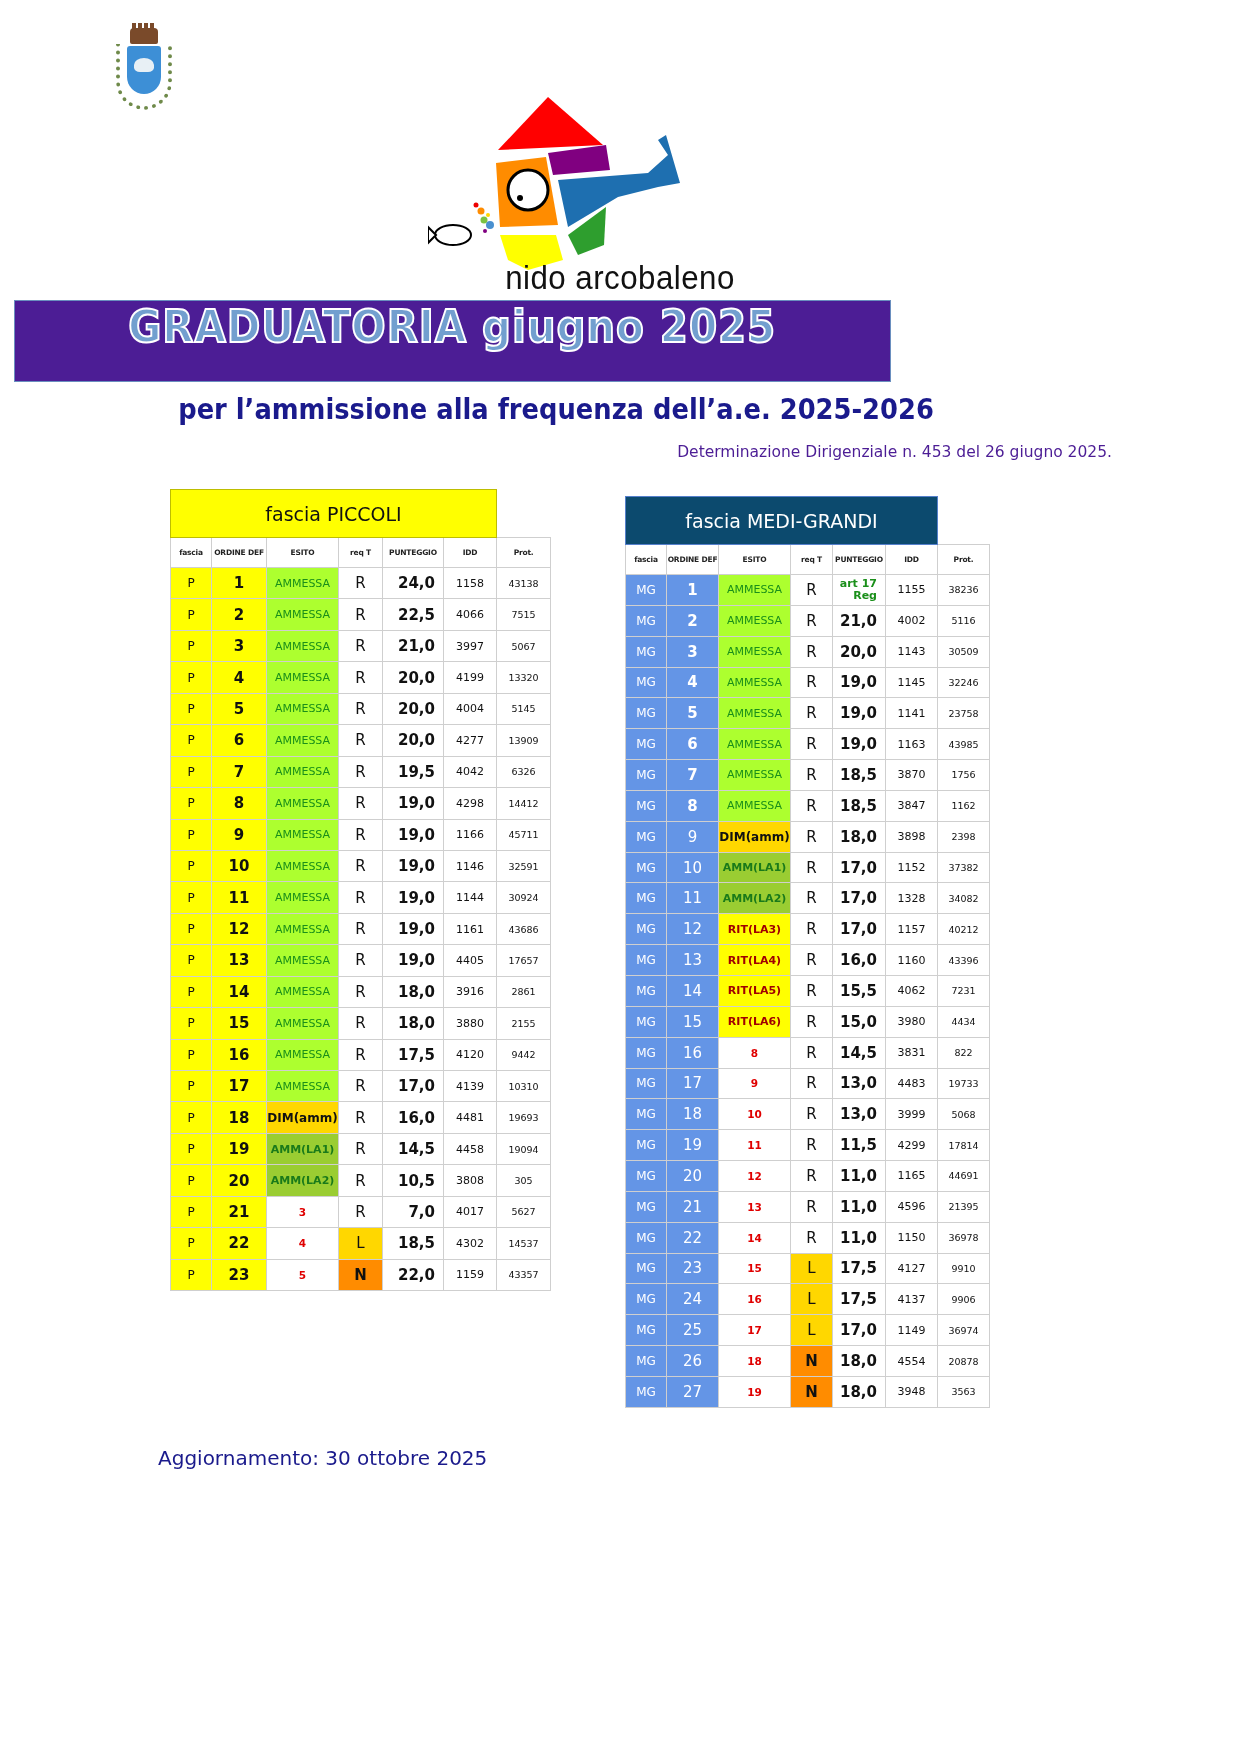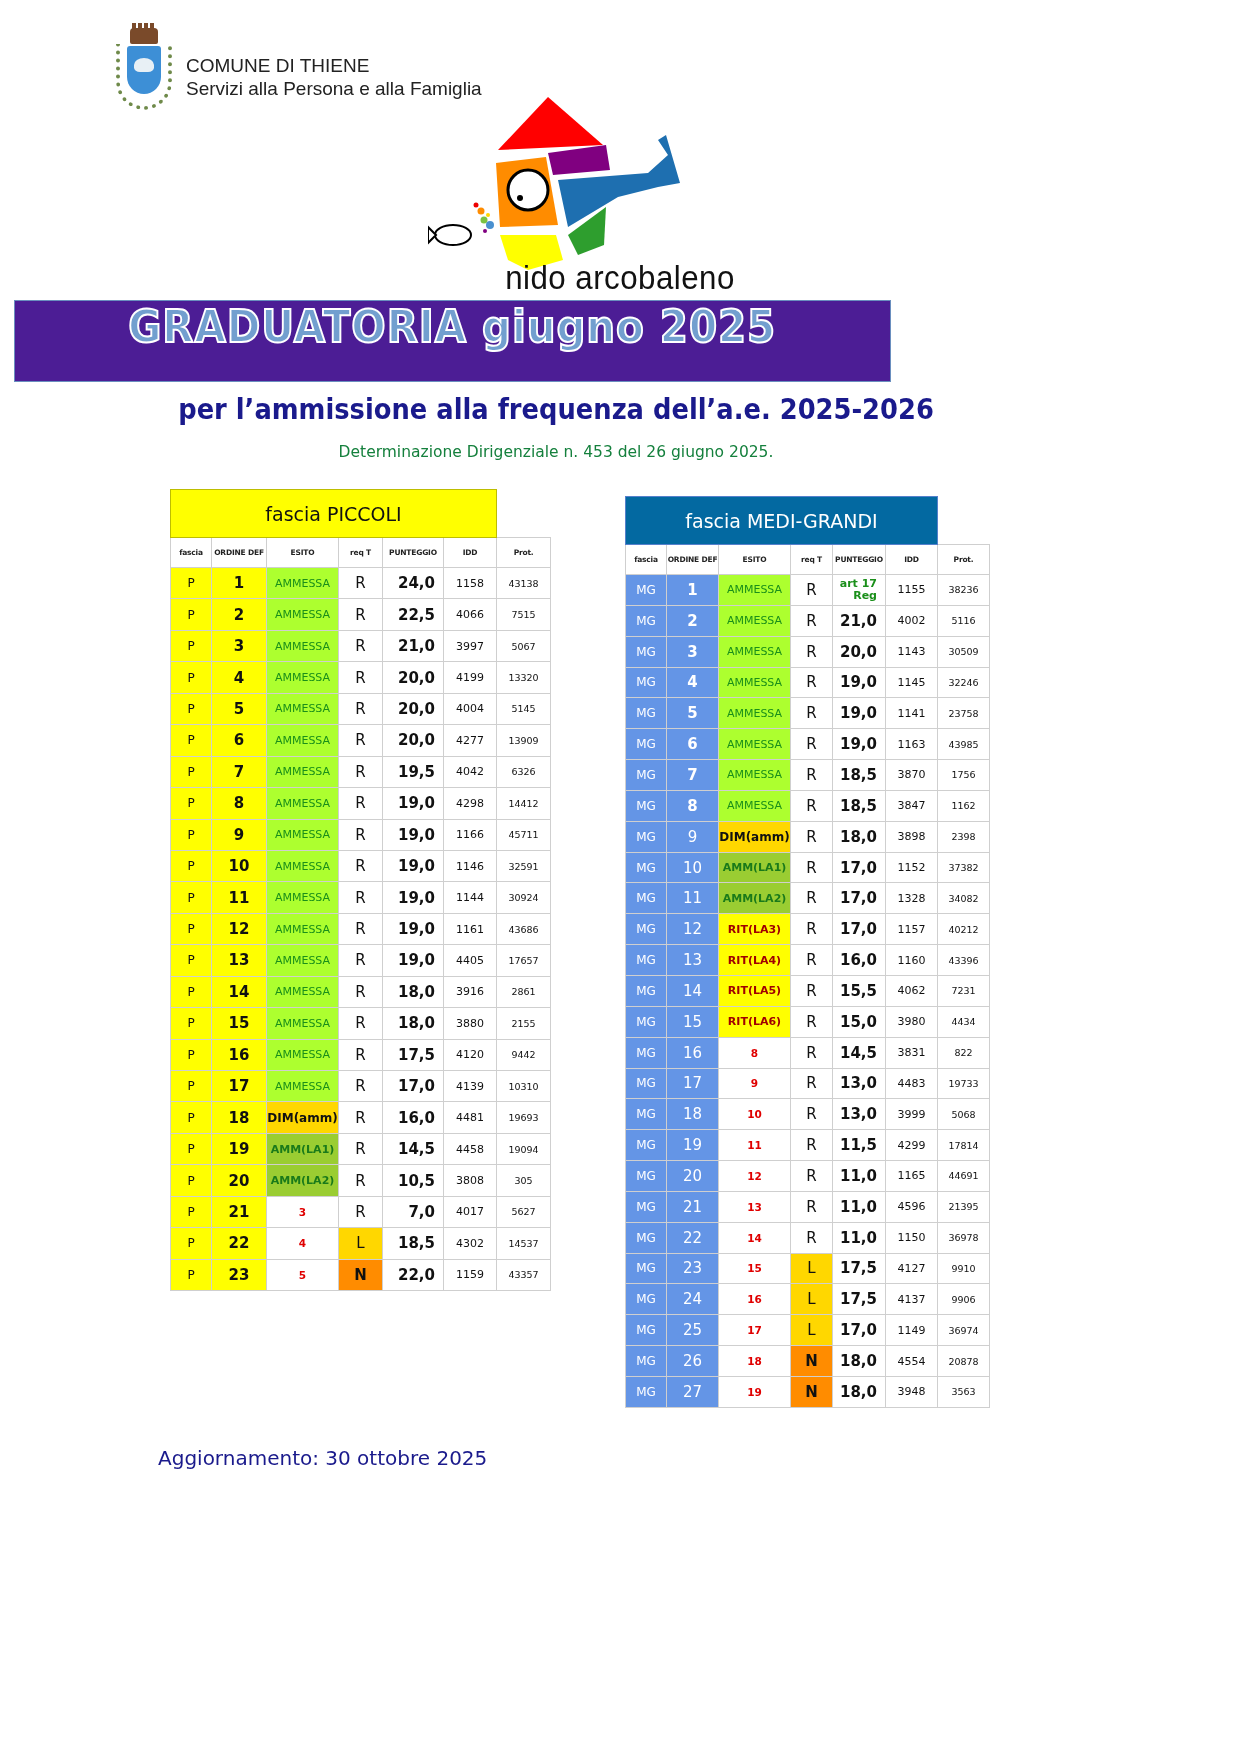--- a/index.html
+++ b/index.html
@@ -13,27 +13,27 @@
   .crest .wreath { position: absolute; left: 4px; top: 18px; width: 56px; height: 66px; border: 4px dotted #6f8a4a; border-top: none; border-radius: 0 0 30px 30px; }
   .header-text { margin-left: 12px; margin-bottom: 14px; font-family: "Liberation Sans", sans-serif; font-size: 19px; line-height: 23px; color: #222; }
 
   .logo { position: absolute; left: 428px; top: 95px; width: 270px; height: 200px; }
   .logo-title { position: absolute; left: 0; top: 258px; width: 1240px; text-align: center; font-family: "Liberation Sans", sans-serif; font-size: 34px; color: #111; letter-spacing: 0.5px; transform: scaleX(0.92); }
 
   .banner { position: absolute; left: 14px; top: 300px; width: 877px; height: 82px; background: #4c1d95; border: 1px solid #6a8fbf; display: flex; align-items: flex-start; justify-content: center; }
   .banner-text { font-family: "DejaVu Sans", sans-serif; font-weight: bold; font-size: 44px; color: #729fcf; -webkit-text-stroke: 2px #ffffff; letter-spacing: 1px; transform: scaleX(0.92); }
 
   .subtitle { position: absolute; left: 0; top: 393px; width: 1112px; text-align: center; font-family: "DejaVu Sans", sans-serif; font-weight: bold; font-size: 28px; color: #1a1a8c; transform: scaleX(0.92); }
-  .determina { position: absolute; left: 0; top: 443px; width: 1112px; text-align: center; font-family: "DejaVu Sans", sans-serif; font-size: 15.5px; color: #15803d; }
+  .determina { position: absolute; left: 0; top: 443px; width: 1112px; text-align: right; font-family: "DejaVu Sans", sans-serif; font-size: 15.5px; color: #4c1d95; }
 
   table.grad { position: absolute; border-collapse: collapse; font-family: "DejaVu Sans", sans-serif; table-layout: fixed; }
   table.grad td { border: 1px solid #cfcfcf; text-align: center; vertical-align: middle; padding: 0; overflow: hidden; white-space: nowrap; }
   .th-title { font-size: 19px; height: 48px; }
   .th-title.p { background: #ffff00; color: #111; border: 1px solid #bdbd00; }
-  .th-title.mg { background: #0369a1; color: #ffffff; border: 1px solid #5580cc; }
+  .th-title.mg { background: #0c4a6e; color: #ffffff; border: 1px solid #5580cc; }
   .th-blank { border: none !important; background: transparent; }
   .col-head td { font-size: 7.5px; font-weight: bold; height: 30px; color: #222; background: #fff; letter-spacing: -0.2px; }
   .row td { height: 31.4px; }
   #tbl-p .row td { height: 31.45px; }
   #tbl-mg .row td { height: 30.85px; }
   .c-fascia { font-size: 12px; }
   .p .c-fascia, .p .c-ord { background: #ffff00; color: #111; }
   .mg .c-fascia, .mg .c-ord { background: #6495e6; color: #ffffff; }
   .c-ord { font-size: 15px; font-weight: bold; }
   .mg .c-ord.light { font-weight: normal; }
@@ -56,24 +56,20 @@
 </head>
 <body>
 
 <div class="header">
   <div class="crest">
     <div class="wreath"></div>
     <div class="crown"></div>
     <div class="shield"></div>
     <div class="dove"></div>
   </div>
-  <div class="header-text">
-    <div>COMUNE DI THIENE</div>
-    <div>Servizi alla Persona e alla Famiglia</div>
-  </div>
 </div>
 
 <svg class="logo" viewBox="0 0 270 200">
   <polygon points="70,55 120,2 175,50" fill="#ff0000"></polygon>
   <polygon points="120,58 178,50 182,75 125,80" fill="#800080"></polygon>
   <polygon points="68,68 118,62 130,130 72,132" fill="#ff8c00"></polygon>
   <polygon points="130,85 220,78 240,60 230,45 238,40 252,88 230,92 190,102 140,132" fill="#1e6fb0"></polygon>
   <polygon points="72,140 128,140 135,165 100,175 80,165" fill="#ffff00"></polygon>
   <polygon points="140,140 178,112 176,150 150,160" fill="#2e9e2e"></polygon>
   <circle cx="100" cy="95" r="20" fill="#ffffff" stroke="#000" stroke-width="3"></circle>

